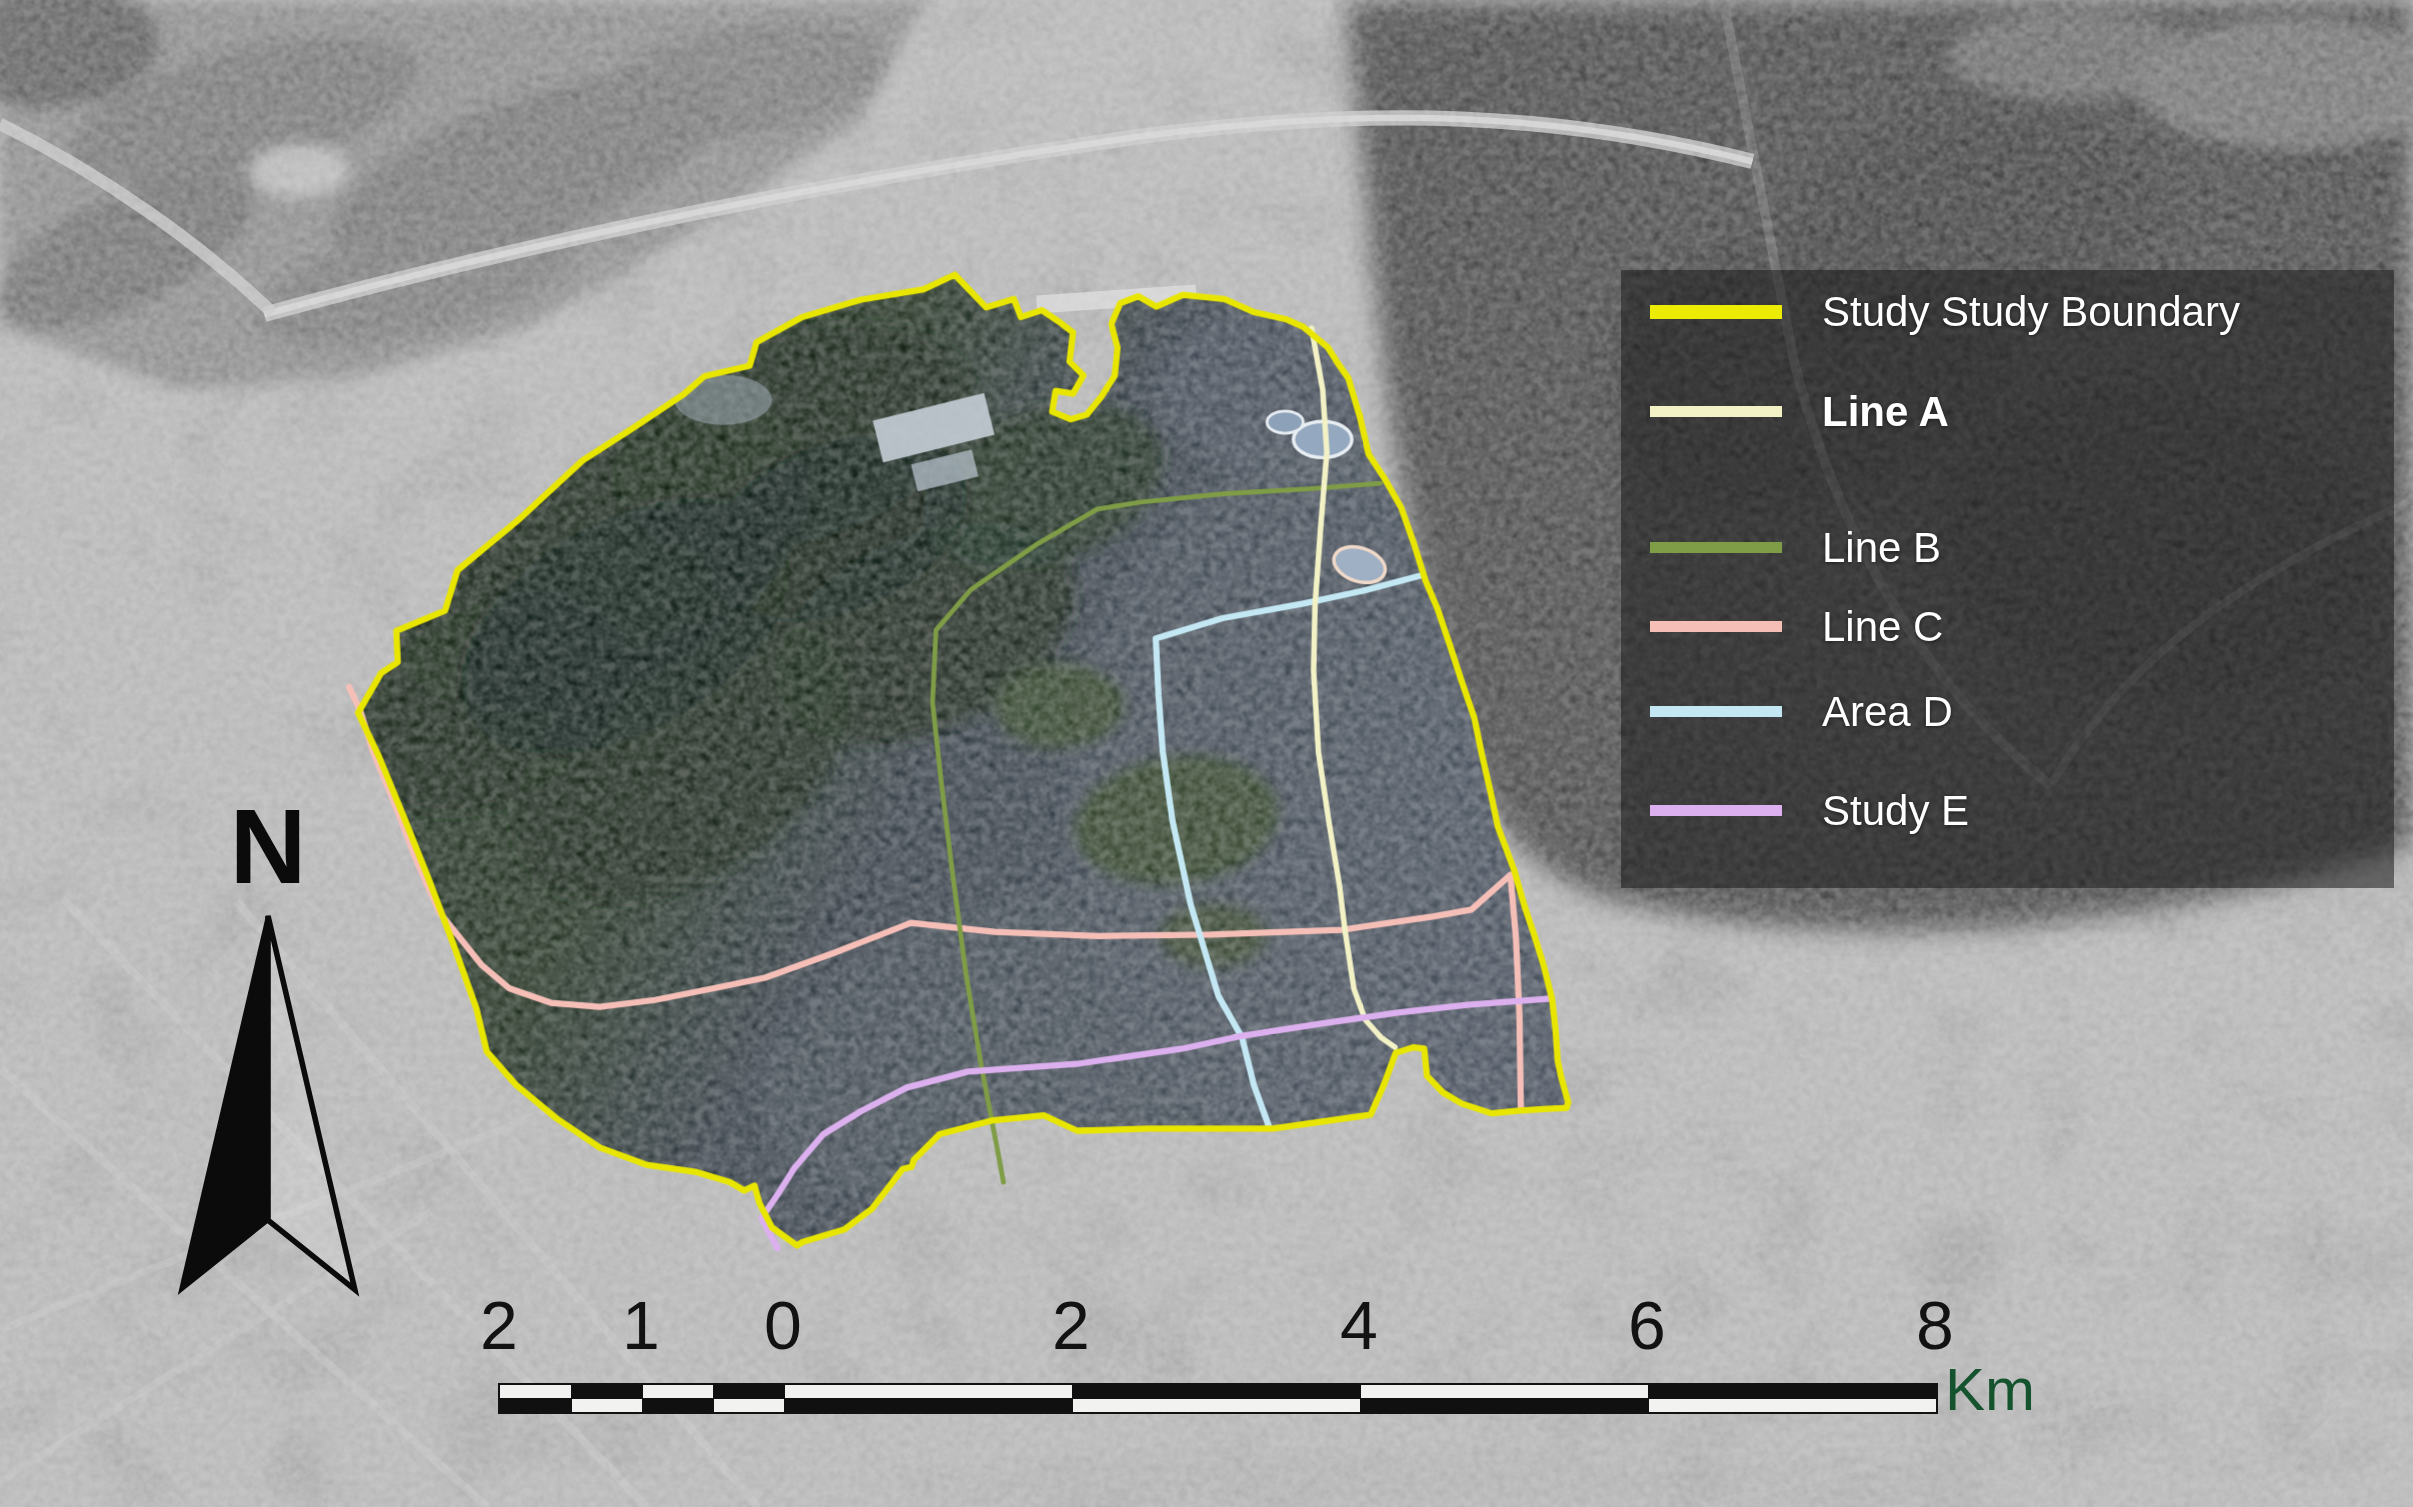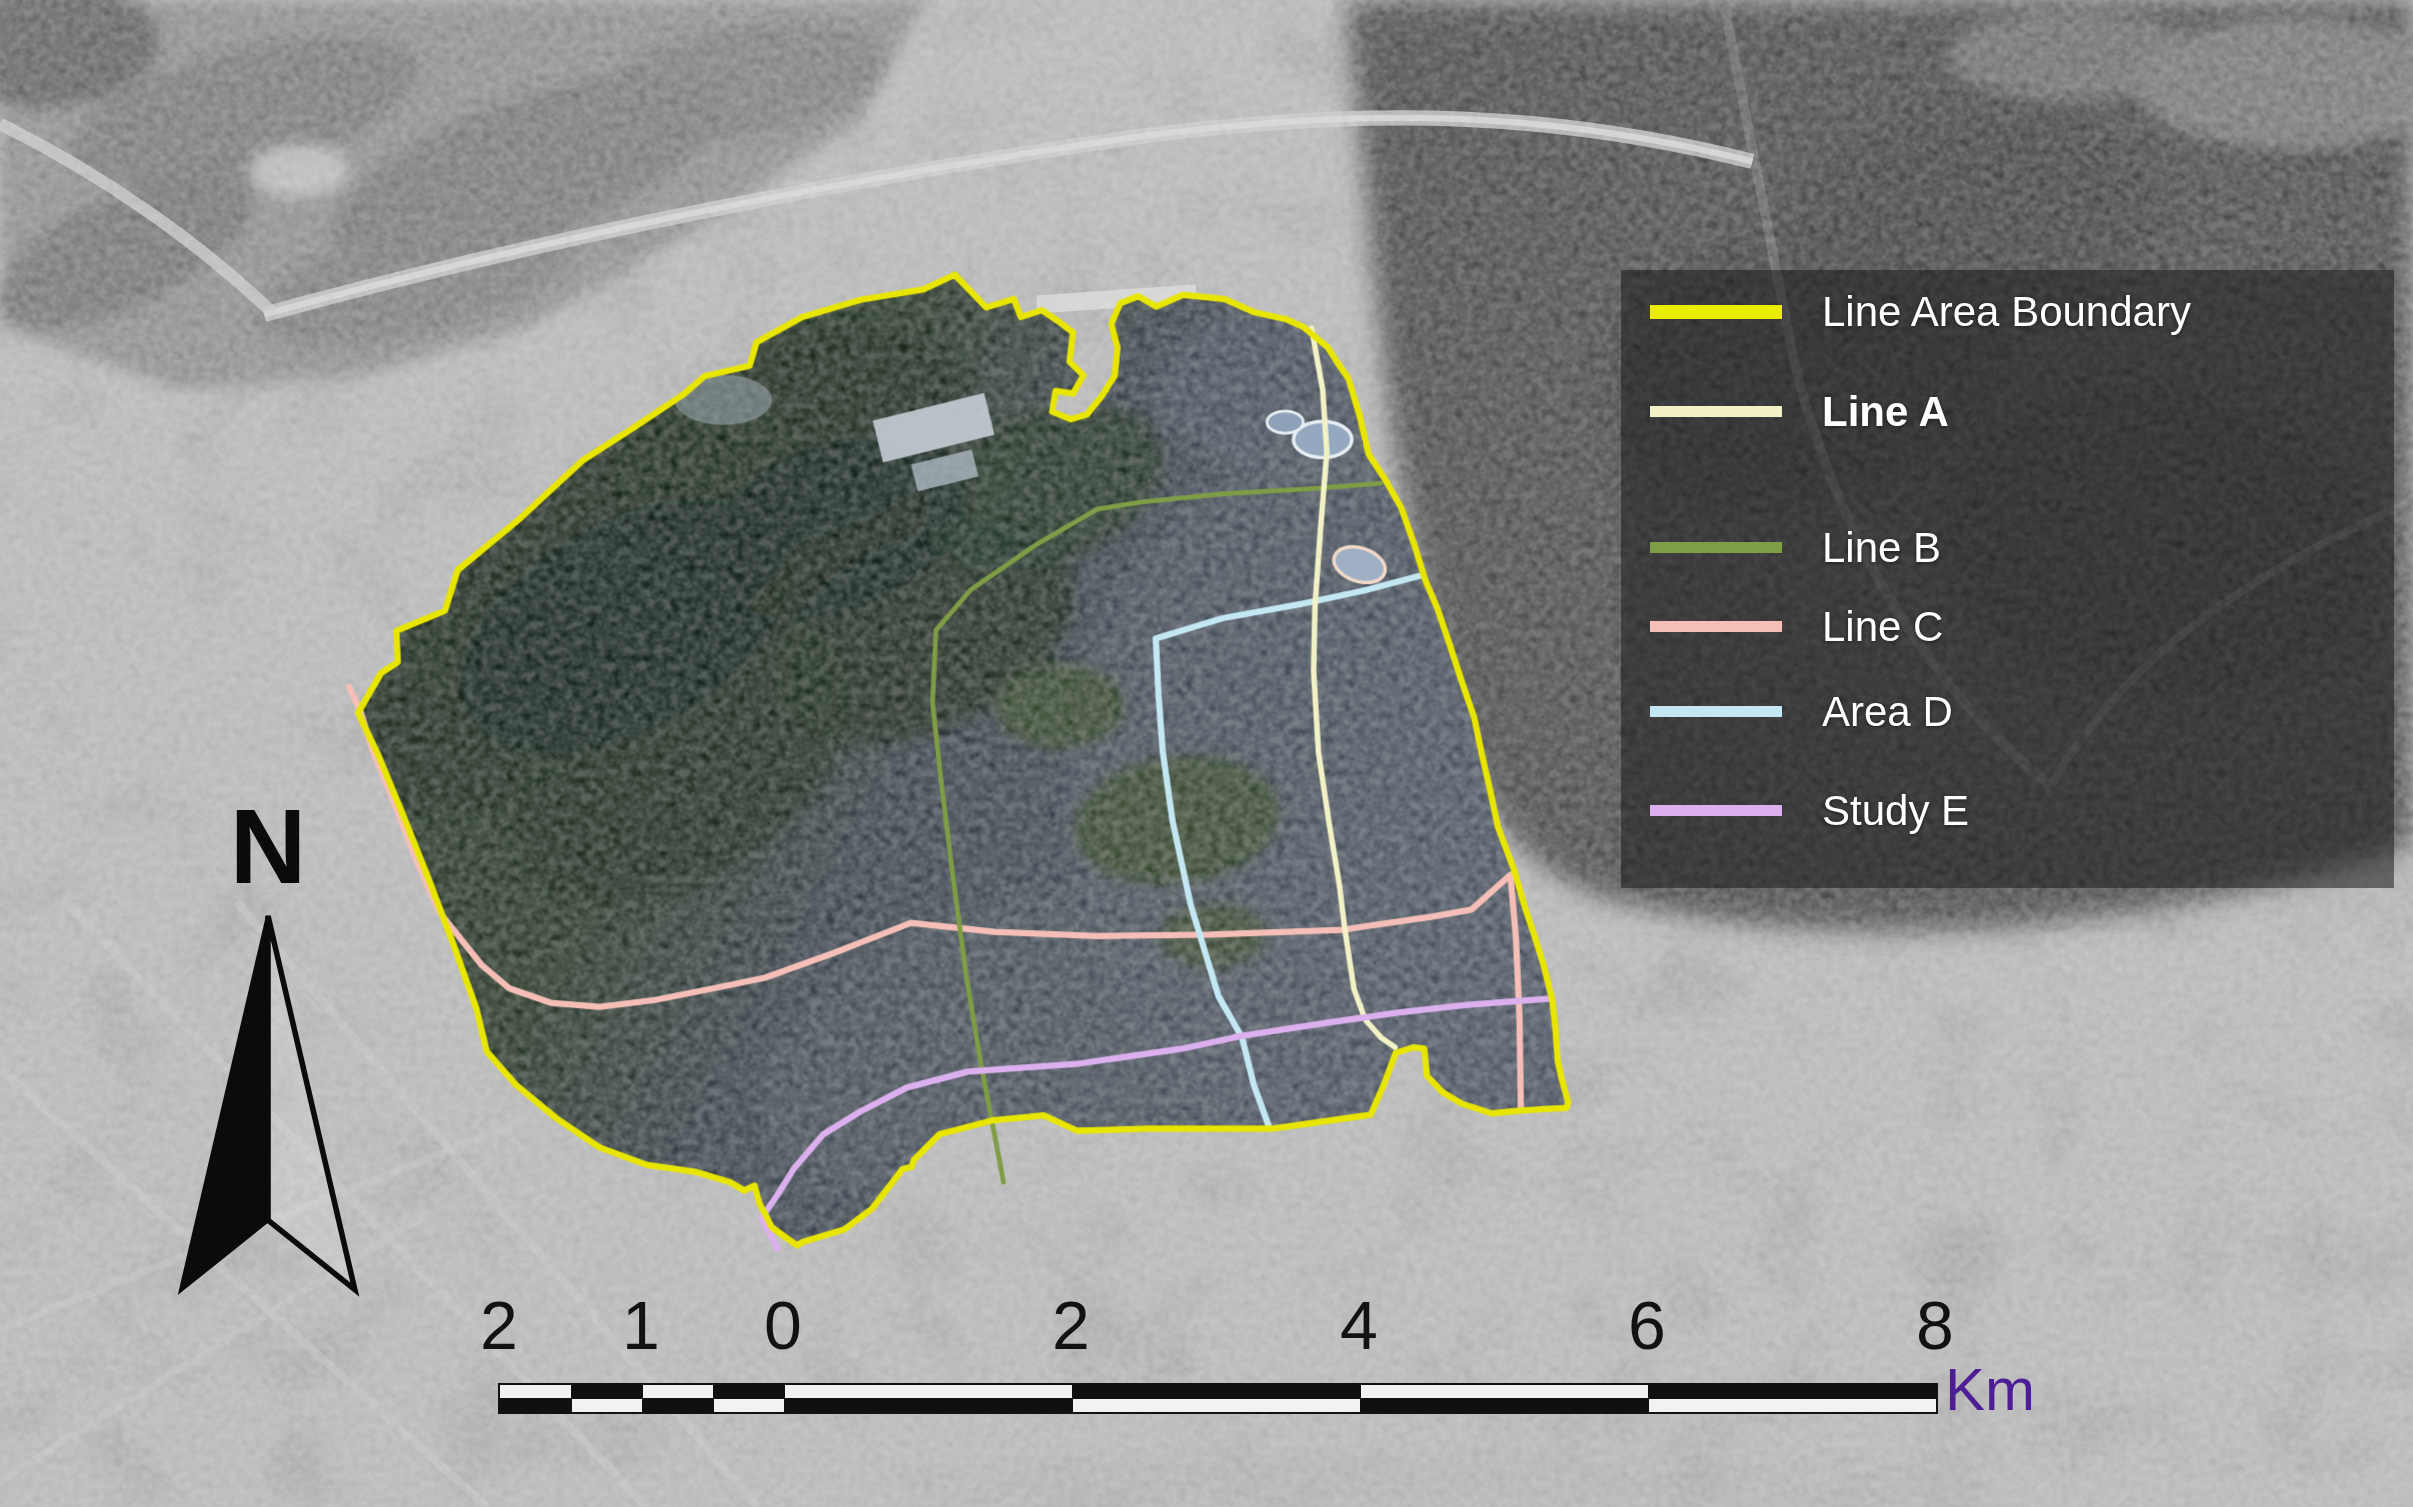--- a/index.html
+++ b/index.html
@@ -32,21 +32,21 @@
   .scalebar{position:absolute;left:0;top:0;width:2413px;height:1507px;pointer-events:none;}
   .sb-num{position:absolute;top:1291px;transform:translateX(-50%);
           font-size:68px;color:#121212;line-height:1;}
   .sb-num:nth-of-type(1){left:499px;}
   .sb-num:nth-of-type(2){left:641px;}
   .sb-num:nth-of-type(3){left:783px;}
   .sb-num:nth-of-type(4){left:1071px;}
   .sb-num:nth-of-type(5){left:1359px;}
   .sb-num:nth-of-type(6){left:1647px;}
   .sb-num:nth-of-type(7){left:1935px;}
-  .sb-unit{position:absolute;left:1945px;top:1360px;font-size:60px;color:#4c1d95;line-height:1;}
+  .sb-unit{position:absolute;left:1945px;top:1360px;font-size:60px;color:#14532d;line-height:1;}
   .sb-bar{position:absolute;left:498px;top:1383px;border:2.8px solid #111;background:#111;}
   .sb-row{display:flex;height:13.2px;}
   .sb-row + .sb-row{border-top:1.4px solid #111;}
   .cell{box-sizing:border-box;height:100%;}
   .cell + .cell{border-left:1.4px solid #111;}
   .cell.s{width:71px;} .cell.l{width:288px;}
   .cell.w{background:#f2f2f0;} .cell.b{background:#101010;}
 
   .route{fill:none;stroke-linecap:round;stroke-linejoin:round;}
 </style>
@@ -166,21 +166,21 @@
       <path class="route" d="M1886,472 L1902,560 1908,650 1899,760 1891,870 1889,965 1896,1082 1911,1182 1926,1272 1934,1337 1947,1422 1963,1466 1986,1492 2006,1506" stroke="#f2f2c6" stroke-width="8"></path>
       <path class="route" d="M1118,1795 L1095,1752 1120,1715 1142,1680 1184,1631 1238,1598 1304,1564 1392,1541 1548,1530 1700,1508 1784,1490 1900,1472 2010,1456 2110,1445 2230,1436" stroke="#dcb0ee" stroke-width="9"></path>
     </g>
 
     <path class="route" d="M515,1025 L548,968 572,952 570,907 640,878 658,820 745,748 838,662 908,617 983,567 1013,541 1078,526 1088,492 1153,456 1238,431 1328,416 1373,395 1418,442 1458,430 1468,456 1498,446 1522,462 1543,478 1538,520 1558,540 1543,566 1518,562 1513,592 1540,603 1563,596 1584,570 1603,540 1607,500 1598,466 1611,436 1637,426 1663,441 1701,424 1761,430 1804,449 1849,459 1874,470 1909,499 1923,521 1939,544 1956,601 1968,653 1991,688 2015,730 2033,781 2050,835 2067,875 2085,928 2102,980 2120,1032 2131,1085 2143,1137 2154,1189 2177,1250 2192,1302 2207,1347 2220,1389 2232,1437 2237,1482 2240,1525 2245,1549 2255,1585 2253,1593 2219,1595 2185,1597 2145,1601 2102,1587 2075,1571 2052,1547 2048,1508 2033,1506 2007,1514 1990,1560 1971,1603 1830,1623 1651,1623 1549,1626 1501,1604 1428,1611 1351,1631 1314,1668 1311,1678 1298,1681 1254,1738 1214,1768 1154,1786 1146,1791 1110,1765 1092,1730 1085,1705 1070,1712 1050,1700 1000,1685 930,1675 862,1650 800,1608 742,1560 700,1512 685,1450 652,1358 618,1268 582,1178 545,1088 Z" stroke="#e8e600" stroke-width="9"></path>
   </svg>
 
   <div class="legend">
     <div class="legend-row">
       <span class="swatch" style="background: rgb(236, 235, 2);"></span>
-      <span class="legend-label">Line Area Boundary</span>
+      <span class="legend-label">Study Study Boundary</span>
     </div>
     <div class="legend-row">
       <span class="swatch" style="background: rgb(242, 242, 198);"></span>
       <span class="legend-label">Line A</span>
     </div>
     <div class="legend-row">
       <span class="swatch" style="background: rgb(127, 156, 70);"></span>
       <span class="legend-label">Line B</span>
     </div>
     <div class="legend-row">

